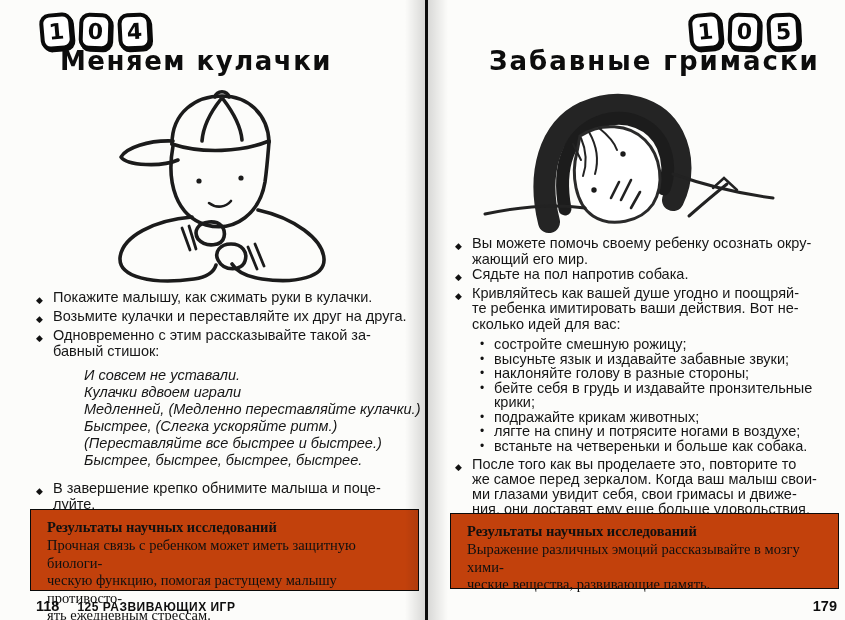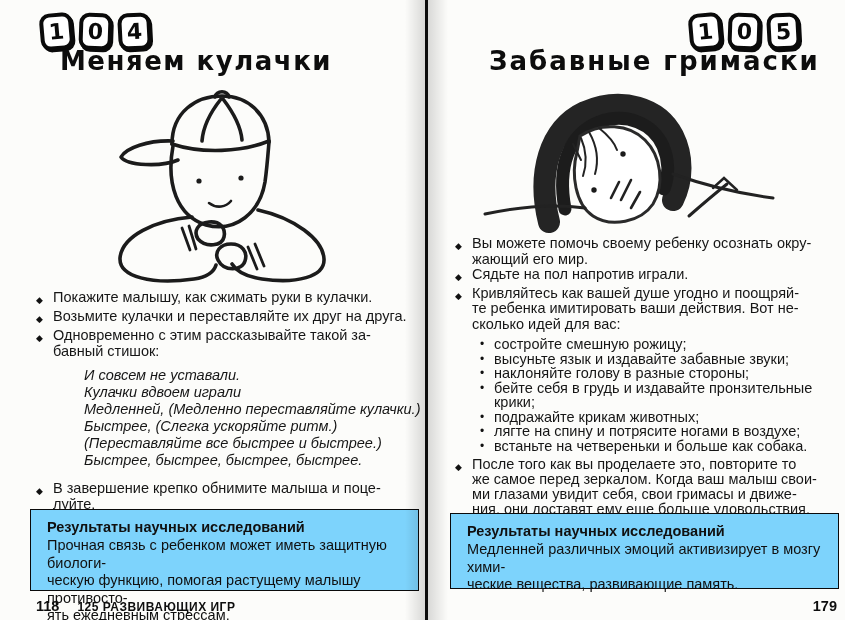--- a/index.html
+++ b/index.html
@@ -52,23 +52,23 @@
   .poem div { white-space:nowrap; }
 
   .closing { margin-top:11px; }
   #right-body .closing { margin-top:4px; line-height:15px; }
 
   .subs { margin:5px 0 0 25px; line-height:14.5px; }
   .subs .brow { }
   .smark { flex:none; width:14px; font-size:12px; padding-top:0; color:#111; }
 
   .rbox {
-    position:absolute; box-sizing:border-box; background:#7dd3fc;
+    position:absolute; box-sizing:border-box; background:#c2410c;
     border:1.5px solid #0a0a0a; padding:9px 16px 1px;
-    font-family:Liberation Sans, sans-serif; font-size:14.5px; color:#101010;
+    font-family:Liberation Serif, serif; font-size:14.5px; color:#101010;
   }
   #left-box  { top:509px; left:30px; width:389px; height:82px; }
   #right-box { top:513px; left:21px; width:389px; height:76px; }
   .rbox .rb-head { font-weight:bold; line-height:17px; margin-bottom:1px; }
   .rbox .rb-body { line-height:17.5px; white-space:pre-line; }
 
   .footer { position:absolute; top:598px; display:flex; align-items:flex-end; gap:18px; color:#0e0e0e; }
   #left-footer  { left:36px; }
   #right-footer { right:8px; }
   .pagenum { font-weight:bold; font-size:14.5px; font-family:"Liberation Sans", sans-serif; }
@@ -198,21 +198,21 @@
   </svg>
 
   <div class="body-col" id="right-body">
     <div class="brow">
       <span class="bmark">◆</span>
       <span class="btext">Вы можете помочь своему ребенку осознать окру-
 жающий его мир.</span>
     </div>
     <div class="brow">
       <span class="bmark">◆</span>
-      <span class="btext">Сядьте на пол напротив играли.</span>
+      <span class="btext">Сядьте на пол напротив собака.</span>
     </div>
     <div class="brow">
       <span class="bmark">◆</span>
       <span class="btext">Кривляйтесь как вашей душе угодно и поощряй-
 те ребенка имитировать ваши действия. Вот не-
 сколько идей для вас:</span>
     </div>
 
     <div class="subs">
       <div class="brow">
@@ -250,21 +250,21 @@
       <span class="bmark">◆</span>
       <span class="btext">После того как вы проделаете это, повторите то
 же самое перед зеркалом. Когда ваш малыш свои-
 ми глазами увидит себя, свои гримасы и движе-
 ния, они доставят ему еще больше удовольствия.</span>
     </div>
   </div>
 
   <div class="rbox" id="right-box">
     <div class="rb-head">Результаты научных исследований</div>
-    <div class="rb-body">Медленней различных эмоций активизирует в мозгу хими-
+    <div class="rb-body">Выражение различных эмоций рассказывайте в мозгу хими-
 ческие вещества, развивающие память.</div>
   </div>
 
   <div class="footer" id="right-footer">
     <span class="pagenum">179</span>
   </div>
 </div>
 
 <div class="gutter-shade-l"></div>
 <div class="gutter-shade-r"></div>

